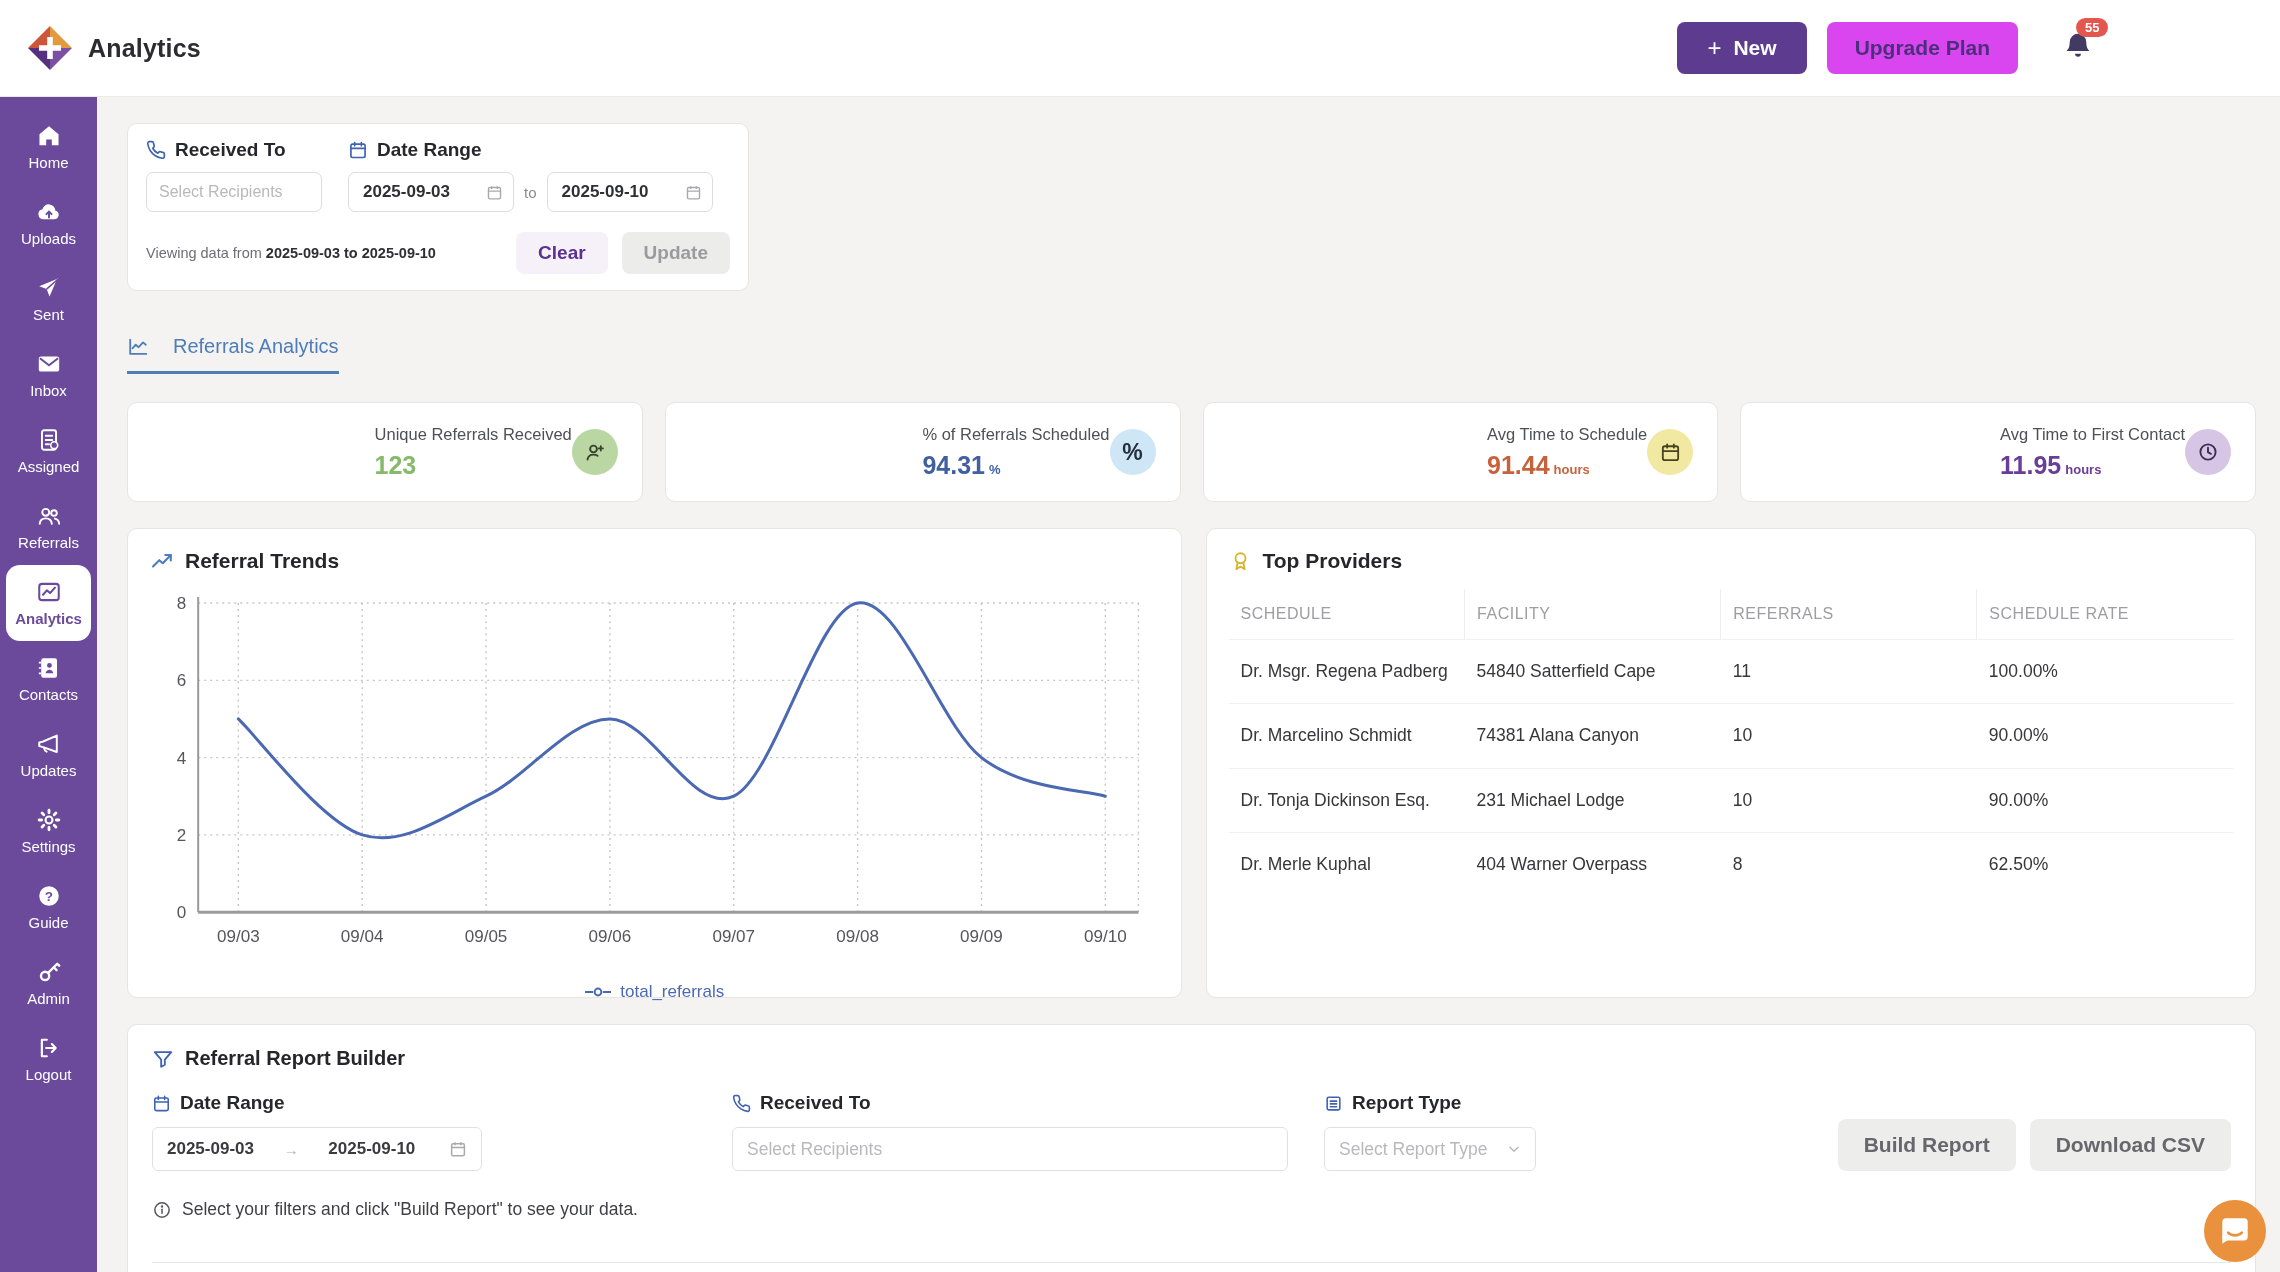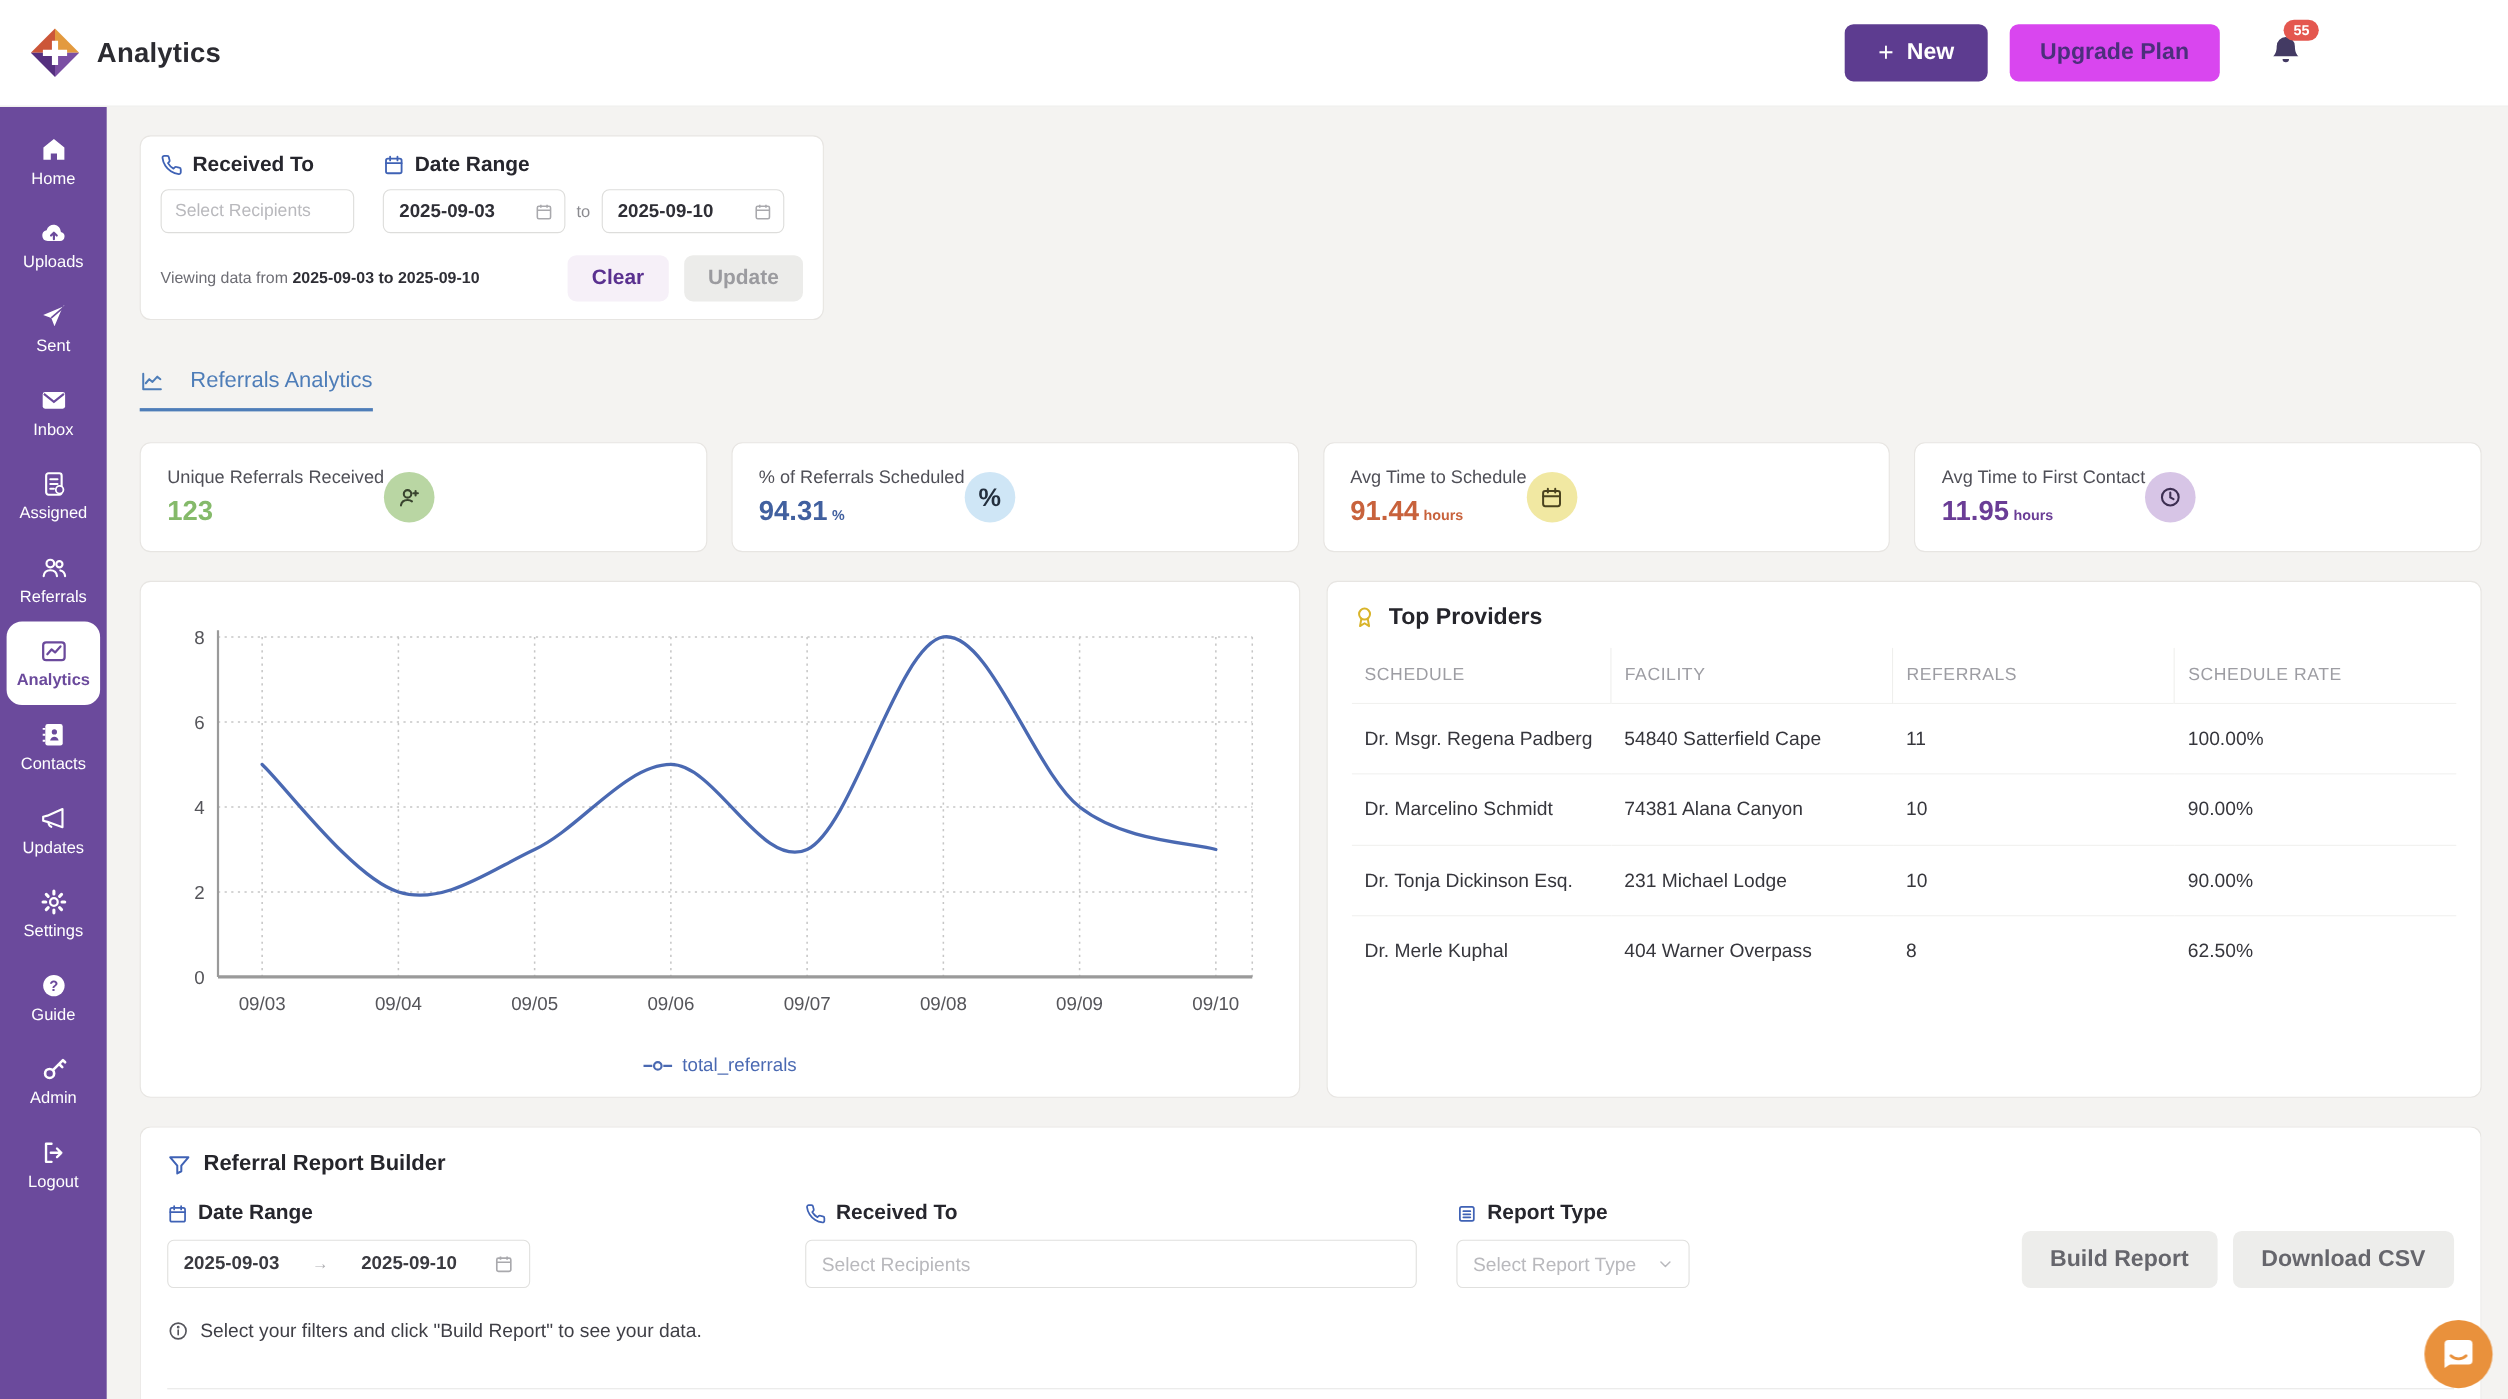--- a/index.html
+++ b/index.html
@@ -53,21 +53,21 @@
   .btn-update { background:#ececea; color:#9b9b9f; font-weight:bold; font-size:19px; padding:10px 22px;
     border:none; border-radius:8px; cursor:pointer;}
 
   
   .tab { display:inline-flex; align-items:center; gap:24px; margin-top:44px; color:#4e7db8;
     font-size:20px; padding-bottom:13px; border-bottom:3px solid #4e7db8; cursor:pointer;}
 
   
   .stats { display:flex; gap:22px; margin-top:28px; }
   .stat-card { flex:1; height:100px; background:#fff; border:1px solid #e7e5e2; border-radius:10px;
-    display:flex; align-items:center; justify-content:flex-start; padding:0 24px; }
+    display:flex; align-items:center; justify-content:flex-end; padding:0 24px; }
   .stat-label { font-size:16.5px; color:#4f4f57; margin-bottom:7px; }
   .stat-value { font-size:25px; font-weight:bold; }
   .stat-unit { font-size:13px; font-weight:bold; margin-left:4px; }
   .stat-icon { width:46px; height:46px; border-radius:50%; display:flex; align-items:center; justify-content:center; flex:none;}
 
   
   .charts-row { display:flex; gap:24px; margin-top:26px; }
   .panel { background:#fff; border:1px solid #e7e5e2; border-radius:10px; padding:20px 22px; height:470px; }
   .trends-card { flex:1.004; }
   .providers-card { flex:1; }
@@ -370,20 +370,27 @@
             <circle cx="12" cy="12" r="7.6"></circle>
               <path d="M12 7.8v4.4l2.9 1.6"></path>
             </svg>
         </div>
       </div>
     </div>
 
     
     <div class="charts-row">
       <div class="panel trends-card">
+        <div class="panel-title">
+          <svg width="24" height="24" viewBox="0 0 24 24" fill="none" stroke="#4e7db8" stroke-width="2.1" stroke-linecap="round" stroke-linejoin="round">
+            <path d="M3 17.5 9.3 11.2l3.5 3L20.8 6"></path>
+              <path d="M15.3 6h5.5v5.5"></path>
+            </svg>
+          <span>Referral Trends</span>
+        </div>
         <svg viewBox="0 0 1005 392" style="width:100%;margin-top:10px">
             <line x1="48" y1="251" x2="985" y2="251" stroke="#c6c6c6" stroke-width="1.4" stroke-dasharray="2 4"></line>
             <line x1="48" y1="174" x2="985" y2="174" stroke="#c6c6c6" stroke-width="1.4" stroke-dasharray="2 4"></line>
             <line x1="48" y1="97" x2="985" y2="97" stroke="#c6c6c6" stroke-width="1.4" stroke-dasharray="2 4"></line>
             <line x1="48" y1="20" x2="985" y2="20" stroke="#c6c6c6" stroke-width="1.4" stroke-dasharray="2 4"></line>
             <line x1="88" y1="20" x2="88" y2="328" stroke="#c6c6c6" stroke-width="1.4" stroke-dasharray="2 4"></line>
             <line x1="211.42857142857144" y1="20" x2="211.42857142857144" y2="328" stroke="#c6c6c6" stroke-width="1.4" stroke-dasharray="2 4"></line>
             <line x1="334.8571428571429" y1="20" x2="334.8571428571429" y2="328" stroke="#c6c6c6" stroke-width="1.4" stroke-dasharray="2 4"></line>
             <line x1="458.2857142857143" y1="20" x2="458.2857142857143" y2="328" stroke="#c6c6c6" stroke-width="1.4" stroke-dasharray="2 4"></line>
             <line x1="581.7142857142858" y1="20" x2="581.7142857142858" y2="328" stroke="#c6c6c6" stroke-width="1.4" stroke-dasharray="2 4"></line>

